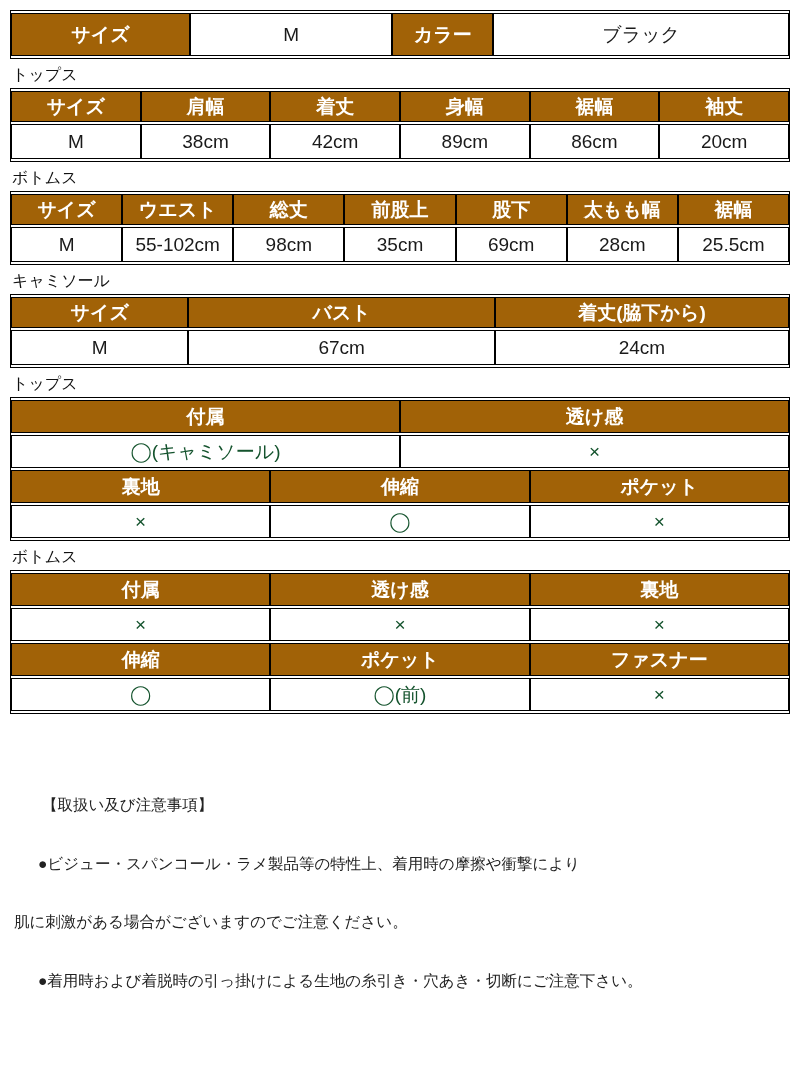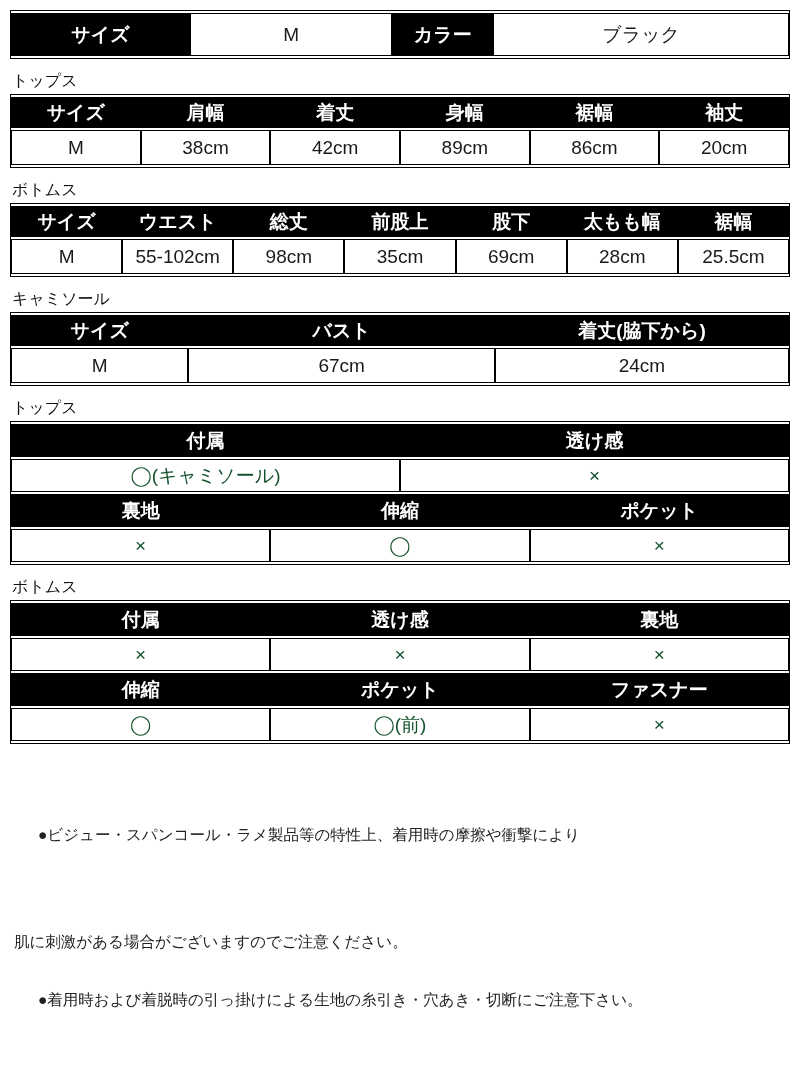--- a/index.html
+++ b/index.html
@@ -25,47 +25,47 @@
     border: 1px solid #000;
     text-align: center;
     vertical-align: middle;
     font-size: 19px;
     padding: 0 2px;
     overflow: hidden;
     white-space: nowrap;
     background: #fff;
   }
   table.spec td.hd {
-    background: #000000;
+    background: #a16207;
     color: #ffffff;
     font-weight: bold;
   }
   
   table.t1 td { height: 43px; }
   table.size-tbl tr.hrow td { height: 31px; }
   table.size-tbl tr.vrow td { height: 35px; }
   table.detail-tbl td { height: 33px; }
 
   .sec-label {
     font-size: 16px;
     line-height: 20px;
-    margin: 12px 0 3px 2px;
+    margin: 6px 0 3px 2px;
     color: #111;
   }
 
   .notes {
     margin-top: 42px;
     font-size: 15.5px;
     line-height: 19.5px;
     color: #222;
     white-space: pre-wrap;
   }
   .notes .line-heading { padding-left: 32px; }
   .notes .line-bullet  { padding-left: 28px; }
-  .notes .line-cont    { padding-left: 4px; margin-top: 48px; }
+  .notes .line-cont    { padding-left: 4px; }
 
   .mark { color: #14532d; }
 </style>
 </head>
 <body>
 
 <div class="page">
 
   <table class="spec t1">
     <colgroup>
@@ -225,20 +225,21 @@
     </tr>
     <tr>
       <td class="mark">◯</td>
       <td class="mark">◯(前)</td>
       <td class="mark">×</td>
     </tr>
   </tbody>
     </table>
 
   <div class="notes">
+    <div class="line-heading">【取扱い及び注意事項】</div>
     <div class="line-bullet">●ビジュー・スパンコール・ラメ製品等の特性上、着用時の摩擦や衝撃により</div>
     <div class="line-cont">肌に刺激がある場合がございますのでご注意ください。</div>
     <div class="line-bullet">●着用時および着脱時の引っ掛けによる生地の糸引き・穴あき・切断にご注意下さい。</div>
     
     
     
     
     
     
     

